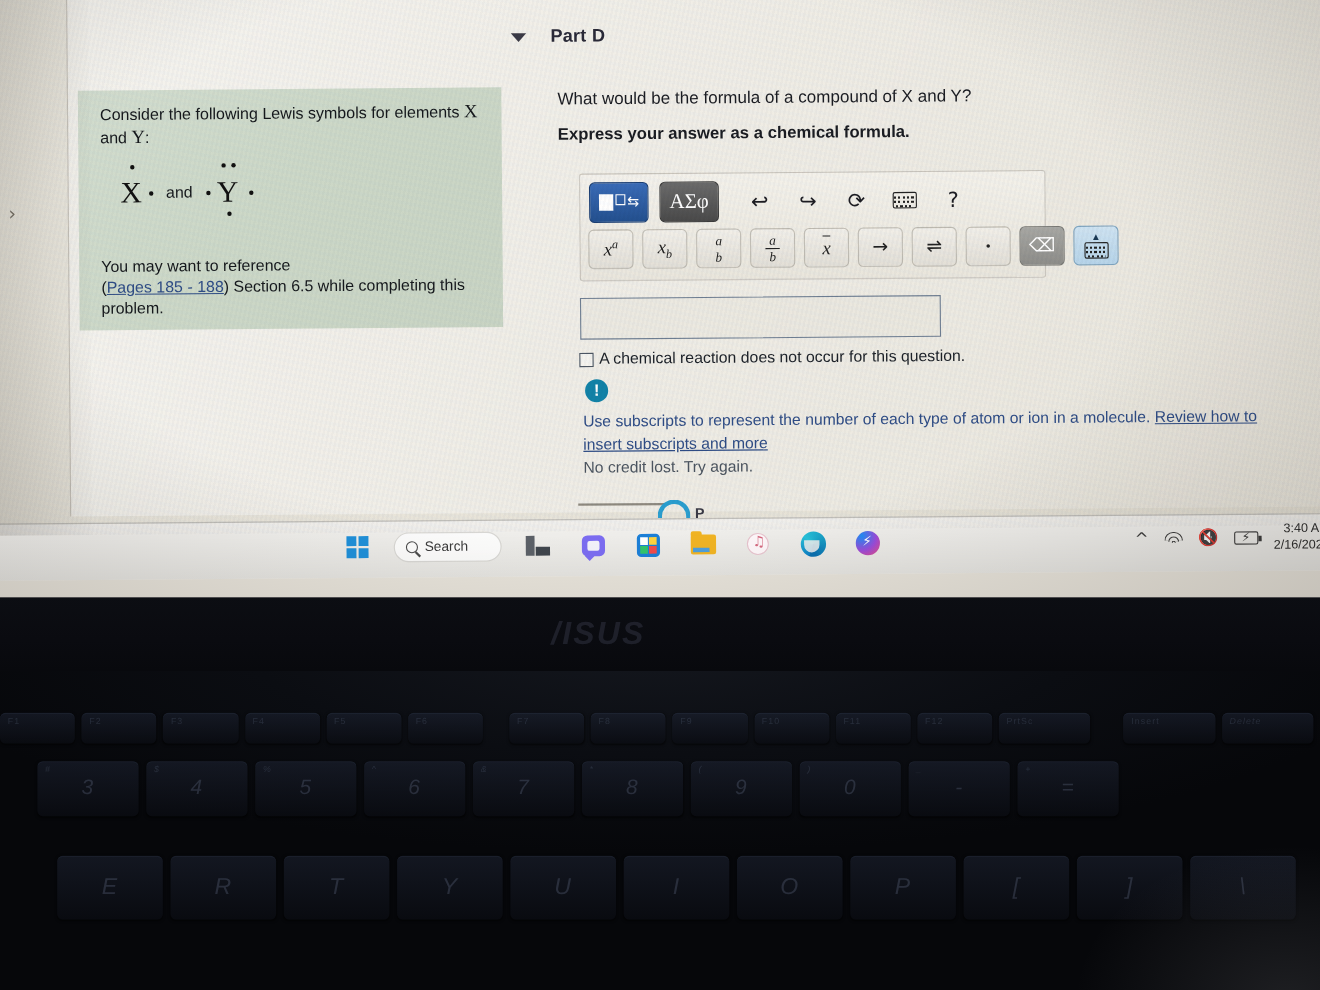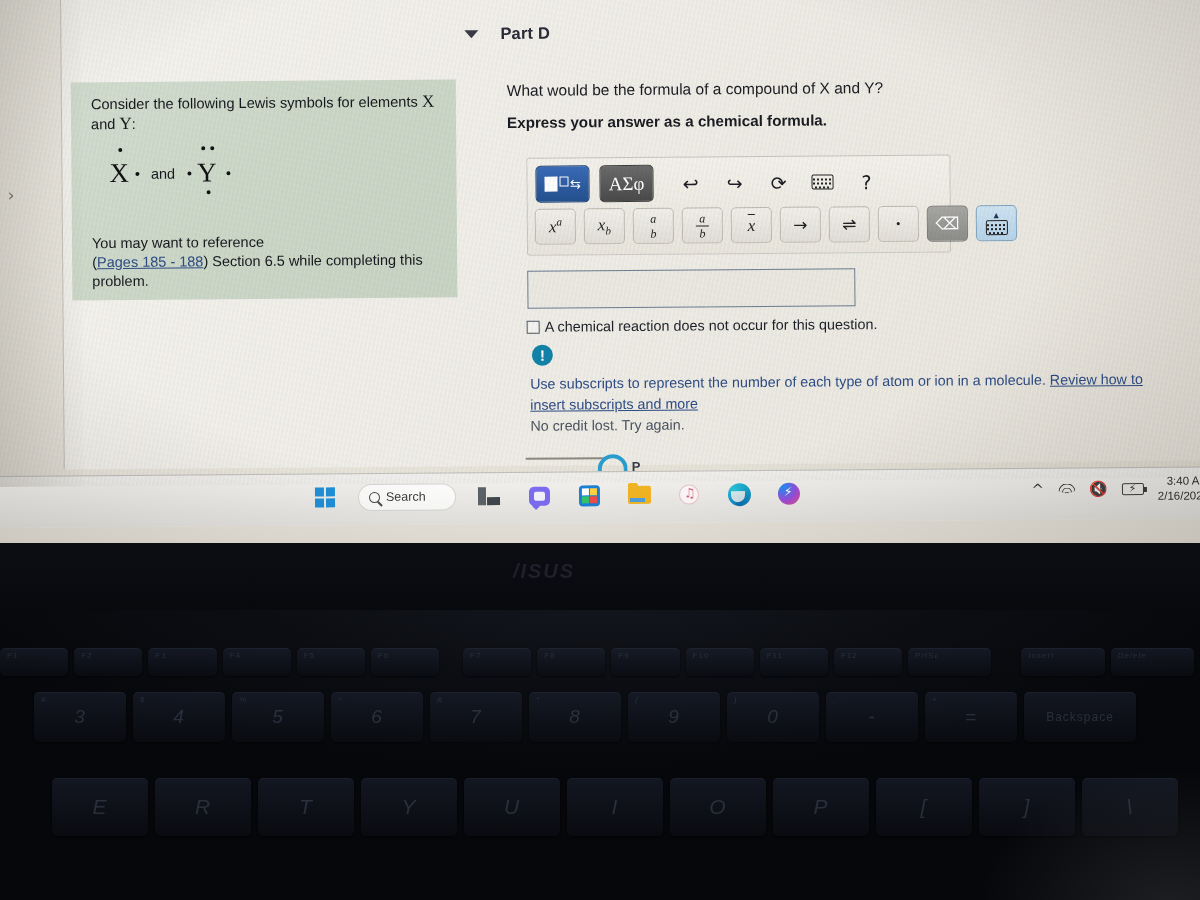--- a/index.html
+++ b/index.html
@@ -17,21 +17,21 @@
     position: absolute; left: 0; top: 540px; width: 1200px; height: 360px;
     background:
       radial-gradient(ellipse 700px 200px at 50% 10%, #15181f 0%, #0b0d12 55%, #06070a 100%);
   }
   .bezel-strip {
     position: absolute; left: 0; top: 540px; width: 1200px; height: 70px;
     background: linear-gradient(180deg,#0c0e13 0%,#0a0b10 60%,#08090d 100%);
   }
   .asus-logo {
     position: absolute; left: 474px; top: 560px; width: 140px; height: 32px;
-    color: #1c2franslate; font-size: 20px; letter-spacing: 2px;
+    color: #1c2franslate; font-size: 29px; letter-spacing: 2px;
     font-family: "Liberation Sans", sans-serif; font-weight: 700;
     color: rgba(120,130,160,0.18);
     font-style: italic;
     text-align: center;
     user-select: none;
   }
 
   
   .kbd { position: absolute; left:0; top: 648px; width: 1200px; height: 288px; }
   .kbd-row { position: absolute; left: 0; width: 1200px; display: flex; }
@@ -387,21 +387,20 @@
         <div class="key num" style="width: 92px; margin-right: 7px;"><span class="sup">#</span>3</div>
         <div class="key num" style="width: 92px; margin-right: 7px;"><span class="sup">$</span>4</div>
         <div class="key num" style="width: 92px; margin-right: 7px;"><span class="sup">%</span>5</div>
         <div class="key num" style="width: 92px; margin-right: 7px;"><span class="sup">^</span>6</div>
         <div class="key num" style="width: 92px; margin-right: 7px;"><span class="sup">&amp;</span>7</div>
         <div class="key num" style="width: 92px; margin-right: 7px;"><span class="sup">*</span>8</div>
         <div class="key num" style="width: 92px; margin-right: 7px;"><span class="sup">(</span>9</div>
         <div class="key num" style="width: 92px; margin-right: 7px;"><span class="sup">)</span>0</div>
         <div class="key num" style="width: 92px; margin-right: 7px;"><span class="sup">_</span>-</div>
         <div class="key num" style="width: 92px; margin-right: 7px;"><span class="sup">+</span>=</div>
-        <div class="key num" style="width: 112px; margin-right: 7px; font-size: 12px; font-style: normal;">Backspace</div>
       </div>
 
     <div class="kbd-row" id="row-alpha" style="top: 130px; padding-left: 52px;">
         <div class="key alpha" style="width: 96px; margin-right: 7px;">E</div>
         <div class="key alpha" style="width: 96px; margin-right: 7px;">R</div>
         <div class="key alpha" style="width: 96px; margin-right: 7px;">T</div>
         <div class="key alpha" style="width: 96px; margin-right: 7px;">Y</div>
         <div class="key alpha" style="width: 96px; margin-right: 7px;">U</div>
         <div class="key alpha" style="width: 96px; margin-right: 7px;">I</div>
         <div class="key alpha" style="width: 96px; margin-right: 7px;">O</div>

